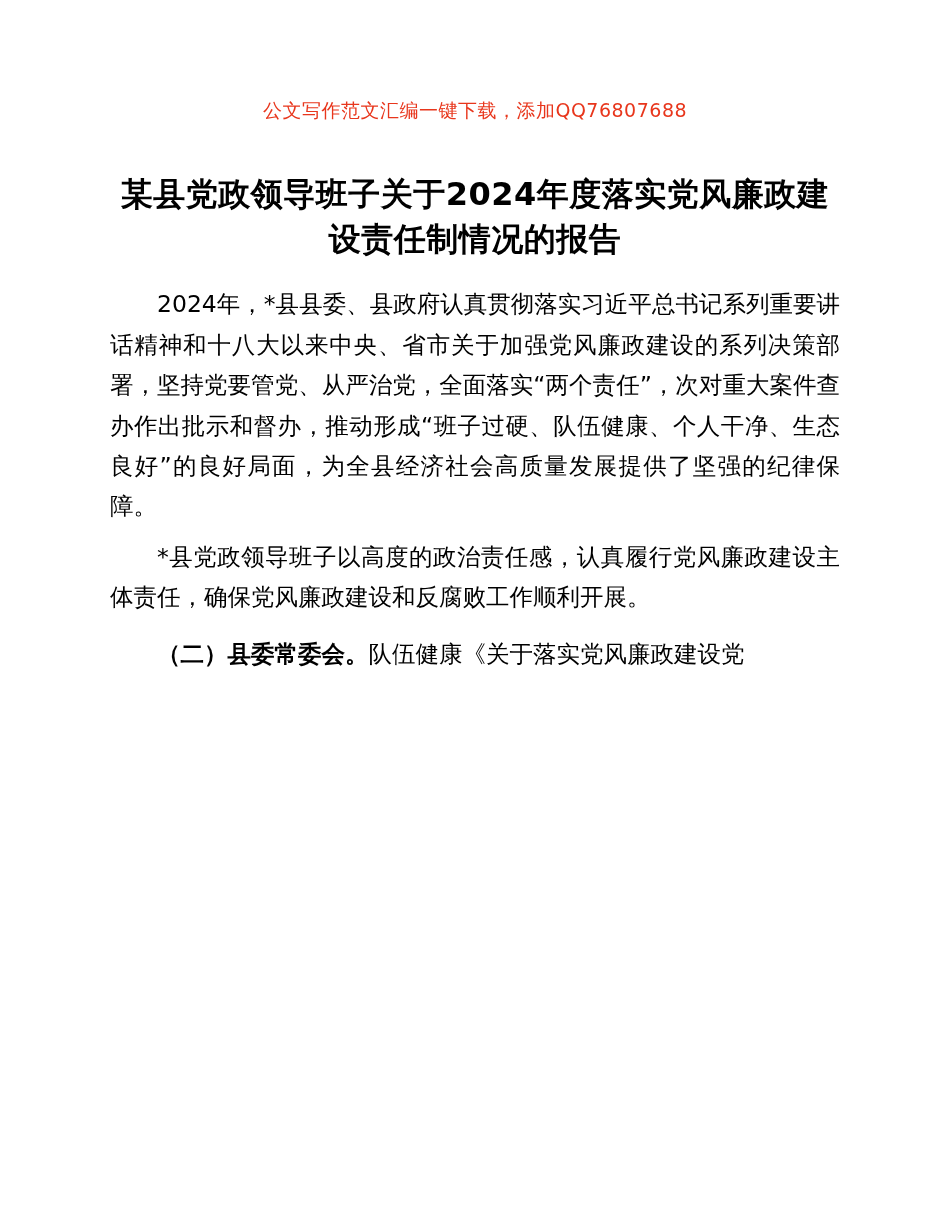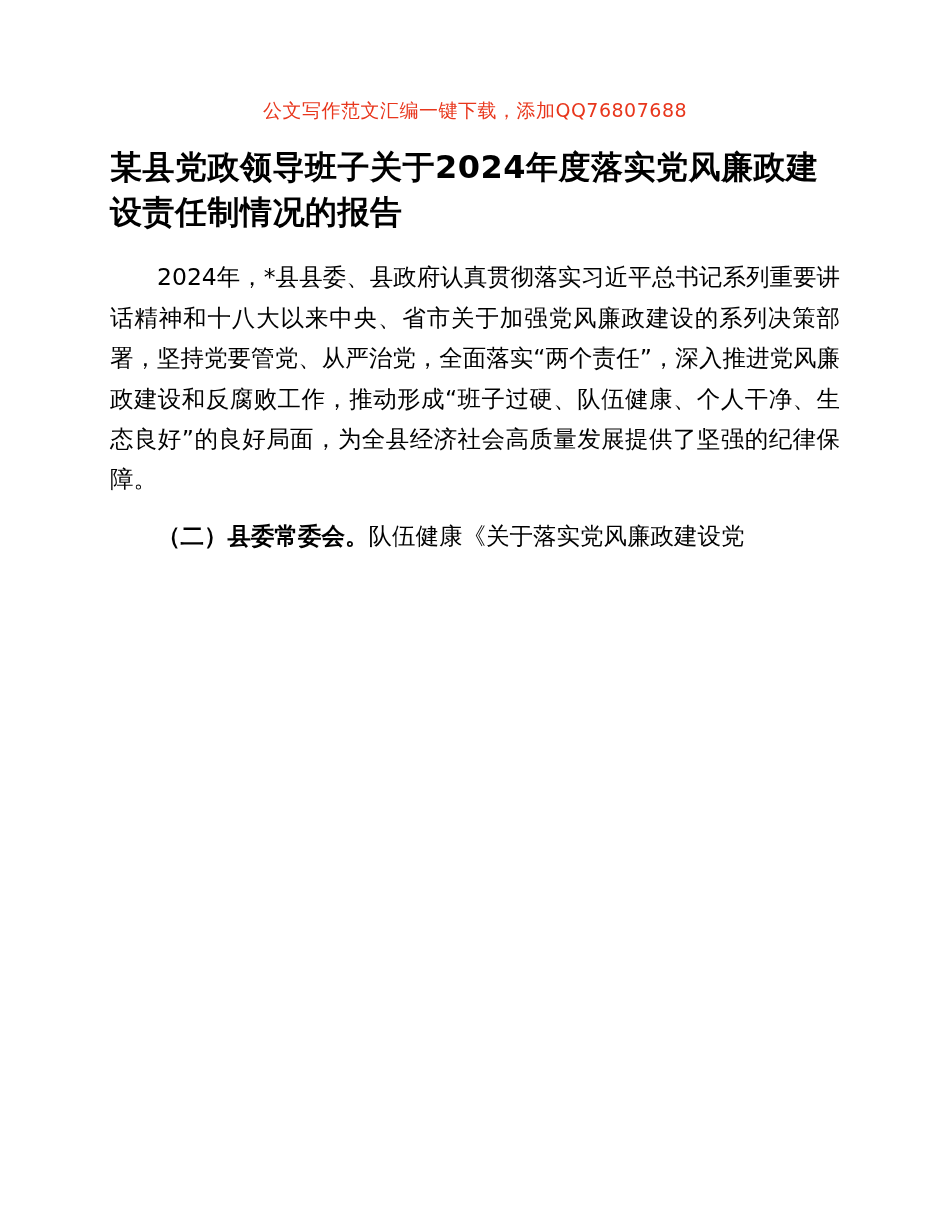--- a/index.html
+++ b/index.html
@@ -27,22 +27,22 @@
     color: #e8361c;
     font-size: 19px;
     font-family: "DejaVu Sans", sans-serif;
     letter-spacing: 0.5px;
     padding-top: 86px;
     font-weight: 400;
     white-space: nowrap;
     margin-top: 12px;
   }
   .doc-title {
-    margin-top: 21px;
-    text-align: left;
+    margin-top: 48px;
+    text-align: center;
     font-size: 32px;
     font-weight: bold;
     line-height: 1.42;
     font-family: "DejaVu Sans", sans-serif;
     letter-spacing: 0.5px;
   }
   .body-text {
     font-size: 23.5px;
     line-height: 1.72;
     text-align: justify;
@@ -68,22 +68,23 @@
 </style>
 </head>
 <body>
 
 <div class="page">
 
   <div class="watermark">公文写作范文汇编一键下载，添加QQ76807688</div>
 
   <h1 class="doc-title">某县党政领导班子关于2024年度落实党风廉政建设责任制情况的报告</h1>
 
-  <p class="body-text p-indent para-first">2024年，*县县委、县政府认真贯彻落实习近平总书记系列重要讲话精神和十八大以来中央、省市关于加强党风廉政建设的系列决策部署，坚持党要管党、从严治党，全面落实“两个责任”，深入推进党风廉政建设和反腐败工作，推动形成“班子过硬、队伍健康、个人干净、生态良好”的良好局面，为全县经济社会高质量发展提供了坚强的纪律保障。</p>
+  <p class="body-text p-indent para-first">2024年，*县县委、县政府认真贯彻落实习近平总书记系列重要讲话精神和十八大以来中央、省市关于加强党风廉政建设的系列决策部署，坚持党要管党、从严治党，全面落实“两个责任”，次对重大案件查办作出批示和督办，推动形成“班子过硬、队伍健康、个人干净、生态良好”的良好局面，为全县经济社会高质量发展提供了坚强的纪律保障。</p>
 
 
+  <p class="body-text p-indent para">*县党政领导班子以高度的政治责任感，认真履行党风廉政建设主体责任，确保党风廉政建设和反腐败工作顺利开展。</p>
 
 
   <div class="spacer-sm"></div>
 
   <p class="body-text p-indent para"><span class="sub-head">（二）县委常委会。</span><span>队伍健康《关于落实党风廉政建设党</span></p>
 
 </div>
 
 </body></html>

